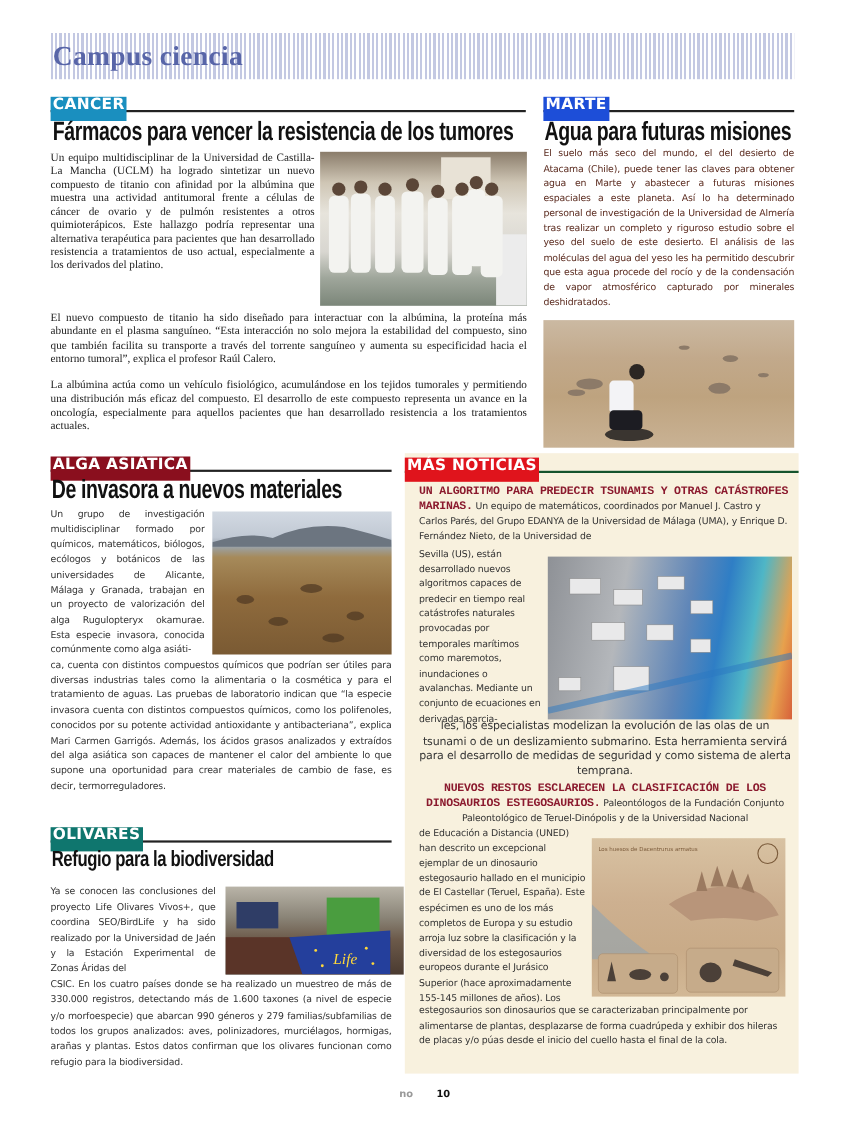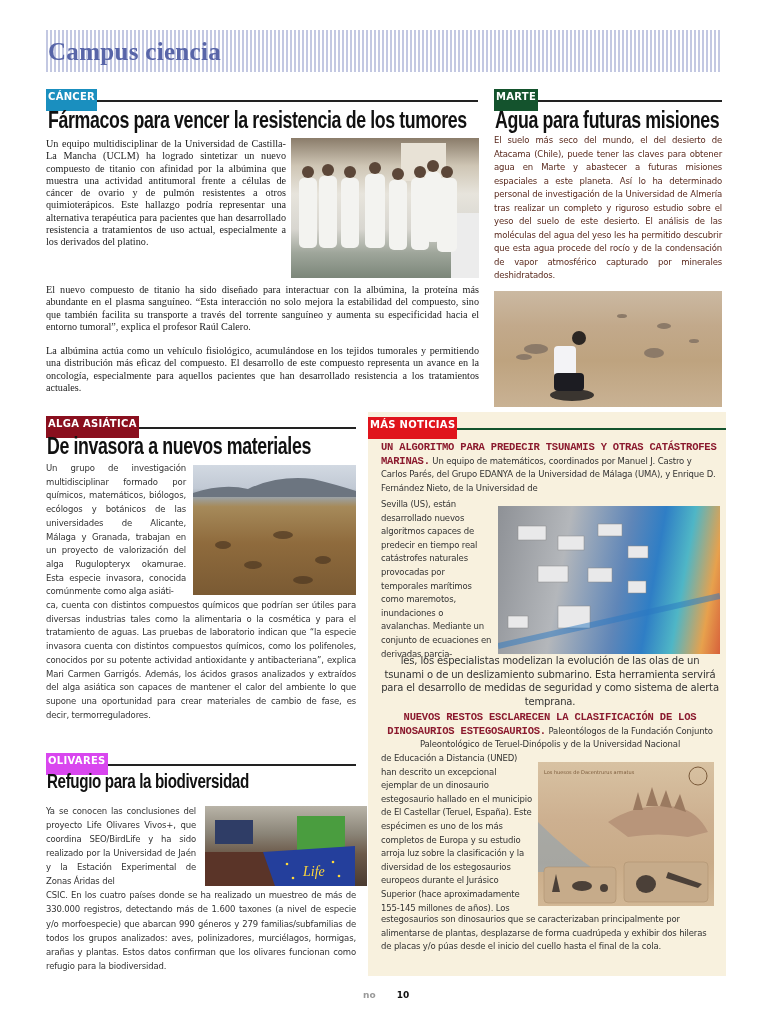--- a/index.html
+++ b/index.html
@@ -12,21 +12,21 @@
   }
   .masthead-title {
     position: absolute; left: 2px; top: 8px; font-family: Liberation Serif, serif;
     font-weight: bold; font-size: 25px; color: #5865a8; letter-spacing: 0.3px;
     background: transparent;
   }
 
   .kicker-wrap { position: absolute; height: 16px; border-bottom: 2px solid #222; }
   .kicker {
     display: inline-block; height: 22px; padding: 0 2px; font-family: "DejaVu Sans", sans-serif;
-    font-weight: bold; font-size: 10px; line-height: 15px; color: #fff; letter-spacing: 0.3px;
+    font-weight: bold; font-size: 14px; line-height: 15px; color: #fff; letter-spacing: 0.3px;
   }
   .headline {
     position: absolute; font-family: "Liberation Sans Narrow", "Liberation Sans", sans-serif;
     font-weight: bold; color: #111; transform-origin: left top; white-space: nowrap;
     letter-spacing: -0.5px;
   }
   .serif-body {
     position: absolute; font-family: "Liberation Serif", serif; font-size: 10.2px;
     line-height: 12.3px; color: #222; text-align: justify;
   }
@@ -86,21 +86,21 @@
       <circle cx="142" cy="28" r="6"></circle>
         <circle cx="156" cy="34" r="6"></circle>
     </g>
   </svg>
 </div>
 
 <div class="serif-body" style="left:46px; top:284px; width:433px;">El nuevo compuesto de titanio ha sido diseñado para interactuar con la albúmina, la proteína más abundante en el plasma sanguíneo. “Esta interacción no solo mejora la estabilidad del compuesto, sino que también facilita su transporte a través del torrente sanguíneo y aumenta su especificidad hacia el entorno tumoral”, explica el profesor Raúl Calero.</div>
 <div class="serif-body" style="left:46px; top:345px; width:433px;">La albúmina actúa como un vehículo fisiológico, acumulándose en los tejidos tumorales y permitiendo una distribución más eficaz del compuesto. El desarrollo de este compuesto representa un avance en la oncología, especialmente para aquellos pacientes que han desarrollado resistencia a los tratamientos actuales.</div>
 
 <div class="kicker-wrap" style="left:494px; top:86px; width:228px;">
-  <span class="kicker" style="background:#14532d;">MARTE</span>
+  <span class="kicker" style="background:#1d4ed8;">MARTE</span>
 </div>
 <div class="headline" style="left:495px; top:106px; font-size:24px; transform:scaleX(0.74);">Agua para futuras misiones</div>
 <div class="sans-body" style="left:494px; top:134px; width:228px; font-size:8.5px; line-height:13.5px; color:#5a2a1e;">El suelo más seco del mundo, el del desierto de Atacama (Chile), puede tener las claves para obtener agua en Marte y abastecer a futuras misiones espaciales a este planeta. Así lo ha determinado personal de investigación de la Universidad de Almería tras realizar un completo y riguroso estudio sobre el yeso del suelo de este desierto. El análisis de las moléculas del agua del yeso les ha permitido descubrir que esta agua procede del rocío y de la condensación de vapor atmosférico capturado por minerales deshidratados.</div>
 
 <div class="photo" style="left:494px; top:291px; width:228px; height:116px; background:linear-gradient(180deg,#cbb9a2 0%,#c2a98b 30%,#bea37f 60%,#c9b294 100%);">
   <svg width="228" height="116" viewBox="0 0 228 116">
     <g fill="#8c7a68">
       <ellipse cx="42" cy="58" rx="12" ry="5"></ellipse>
         <ellipse cx="160" cy="62" rx="10" ry="5"></ellipse>
       <ellipse cx="170" cy="35" rx="7" ry="3"></ellipse>
@@ -129,21 +129,21 @@
         <ellipse cx="90" cy="70" rx="10" ry="4"></ellipse>
       <ellipse cx="60" cy="100" rx="9" ry="4"></ellipse>
         <ellipse cx="130" cy="95" rx="8" ry="4"></ellipse>
       <ellipse cx="110" cy="115" rx="10" ry="4"></ellipse>
     </g>
   </svg>
 </div>
 <div class="sans-body" style="left:46px; top:599px; width:310px; font-size:8.5px; line-height:13.7px;">ca, cuenta con distintos compuestos químicos que podrían ser útiles para diversas industrias tales como la alimentaria o la cosmética y para el tratamiento de aguas. Las pruebas de laboratorio indican que “la especie invasora cuenta con distintos compuestos químicos, como los polifenoles, conocidos por su potente actividad antioxidante y antibacteriana”, explica Mari Carmen Garrigós. Además, los ácidos grasos analizados y extraídos del alga asiática son capaces de mantener el calor del ambiente lo que supone una oportunidad para crear materiales de cambio de fase, es decir, termorreguladores.</div>
 
 <div class="kicker-wrap" style="left:46px; top:750px; width:310px;">
-  <span class="kicker" style="background:#d946ef;">OLIVARES</span>
+  <span class="kicker" style="background:#0f766e;">OLIVARES</span>
 </div>
 <div class="headline" style="left:47px; top:770px; font-size:20px; transform:scaleX(0.76);">Refugio para la biodiversidad</div>
 
 <div class="sans-body" style="left:46px; top:804px; width:150px; font-size:8.5px; line-height:14px;">Ya se conocen las conclusiones del proyecto Life Olivares Vivos+, que coordina SEO/BirdLife y ha sido realizado por la Universidad de Jaén y la Estación Experimental de Zonas Áridas del</div>
 <div class="photo" style="left:205px; top:806px; width:162px; height:80px; background:linear-gradient(180deg,#b9b4a8 0%,#8a8477 35%,#6c5a4a 60%,#4a3a30 100%);">
   <svg width="150" height="80" viewBox="0 0 150 80">
     <rect x="10" y="14" width="38" height="24" fill="#2f3d66"></rect>
     <rect x="92" y="10" width="48" height="34" fill="#4a9d3f"></rect>
     <rect x="0" y="46" width="150" height="34" fill="#5a3428"></rect>
     <path d="M58 46 L150 40 L150 80 L70 80 Z" fill="#243f9c"></path>

